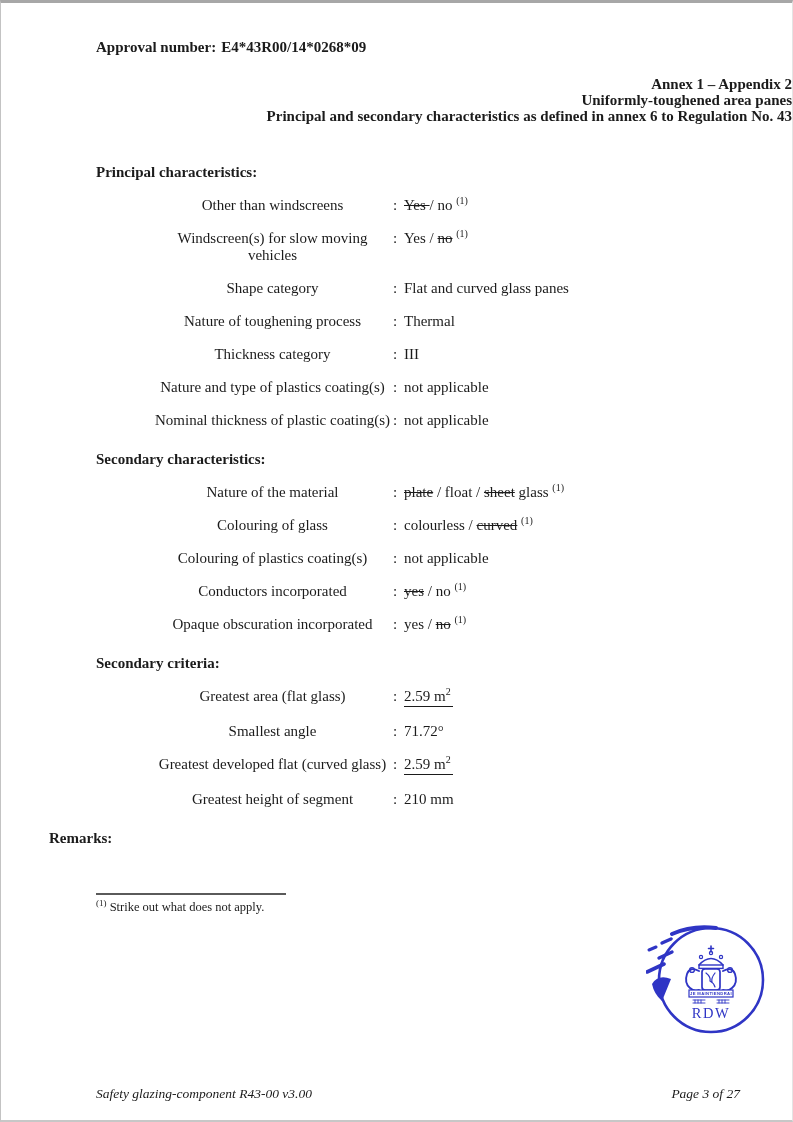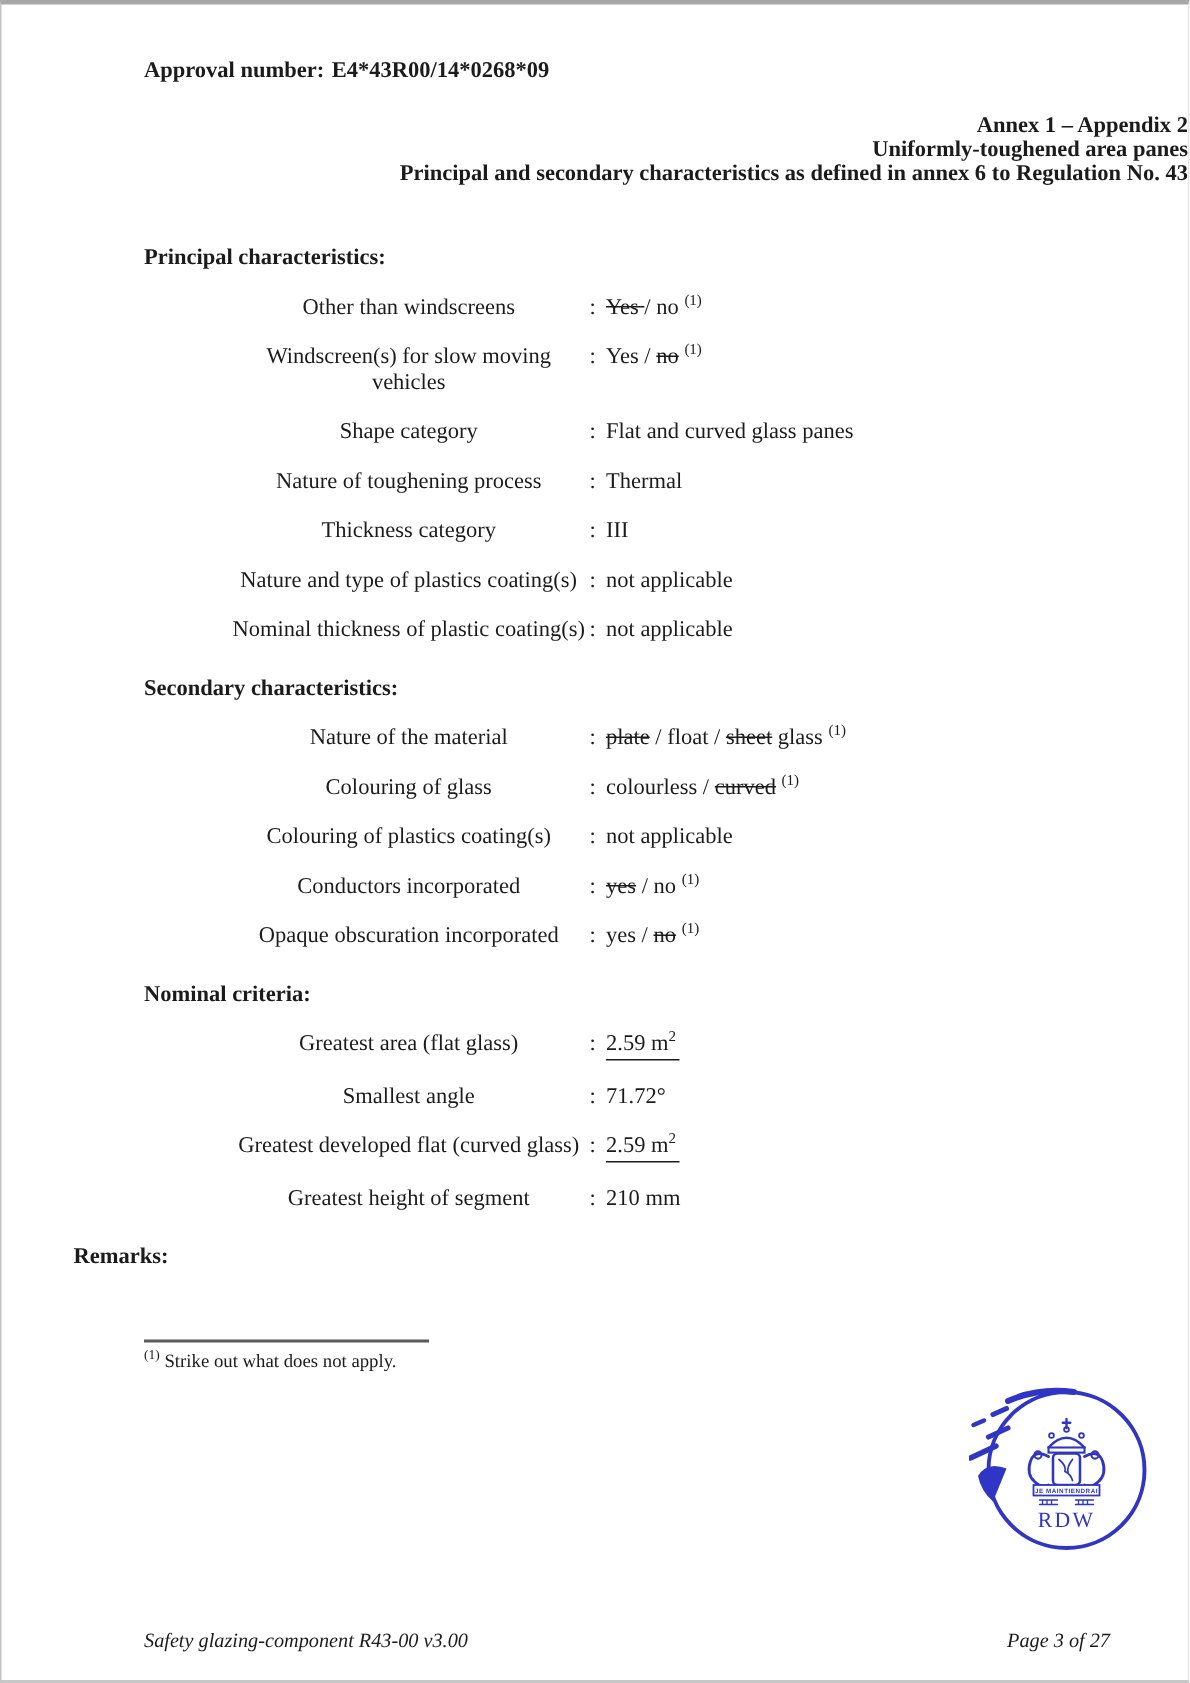--- a/index.html
+++ b/index.html
@@ -125,21 +125,21 @@
 
   <div class="row">
     <span class="label">Opaque obscuration incorporated</span>
     <span class="colon">:</span>
     <span class="value"><span>yes / </span><span class="strike">no</span><span> </span><sup>(1)</sup></span>
   </div>
 </div>
   </section>
 
   <section class="char-section">
-    <h2 class="sec-heading">Nominal criteria:</h2>
+    <h2 class="sec-heading">Secondary criteria:</h2>
     <div class="rows">
   <div class="row">
     <span class="label">Greatest area (flat glass)</span>
     <span class="colon">:</span>
     <span class="value"><span class="u-group"><span>2.59 m</span><sup>2</sup></span></span>
   </div>
 
   <div class="row">
     <span class="label">Smallest angle</span>
     <span class="colon">:</span>

